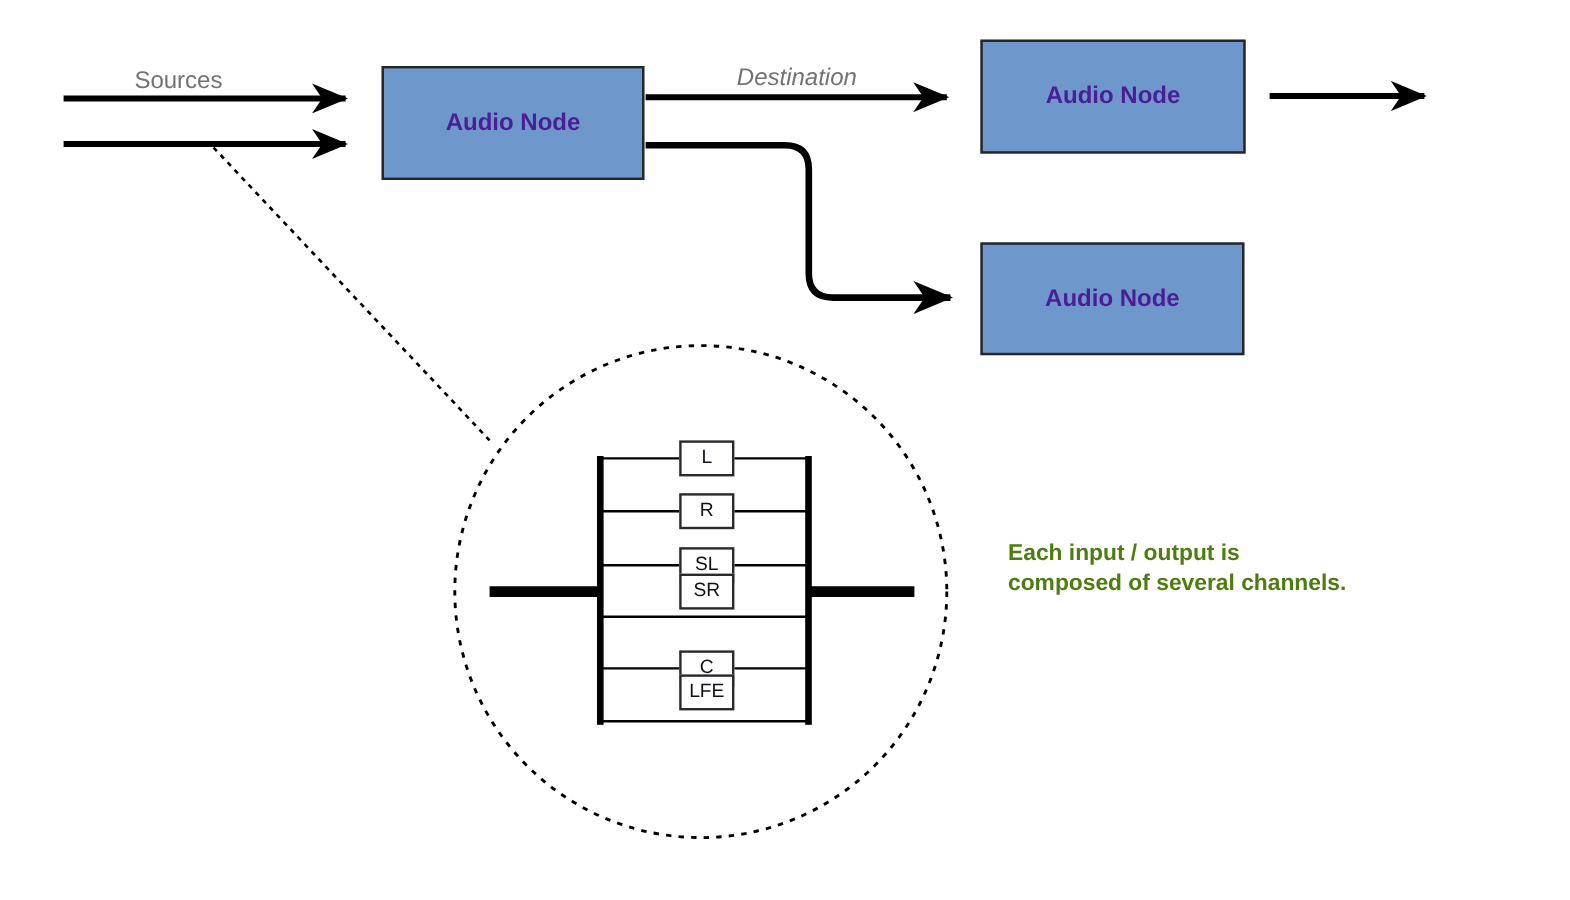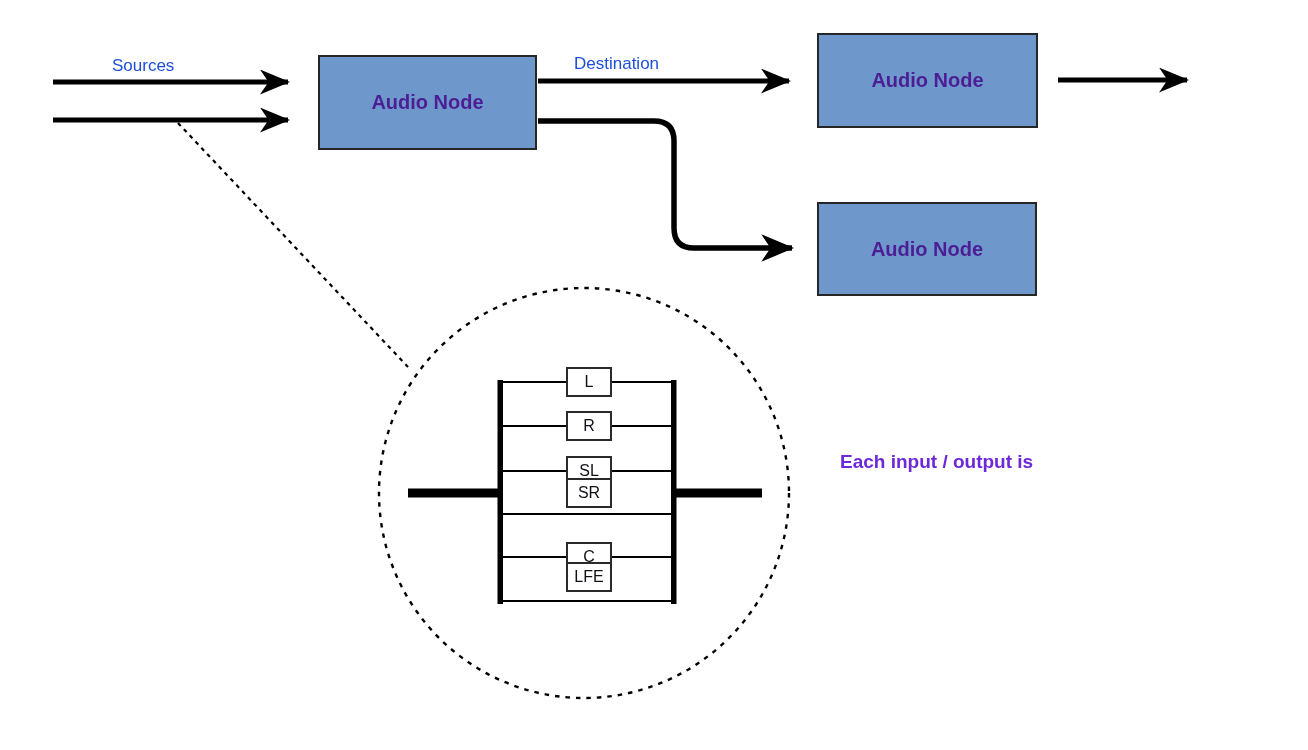--- a/index.html
+++ b/index.html
@@ -18,32 +18,32 @@
 
   
   .node{position:absolute;display:flex;align-items:center;justify-content:center;
         background:var(--node-fill,#6e98cb);border:2px solid var(--node-border,#262626);
         font-weight:bold;font-size:20px;color:#4c1d95;box-sizing:border-box;}
   .node1{left:318px;top:55px;width:219px;height:95px;}
   .node2{left:817px;top:33px;width:221px;height:95px;}
   .node3{left:817px;top:202px;width:220px;height:94px;}
 
   
-  .arrowlabel{position:absolute;font-size:17px;color:#1d4ed8;white-space:nowrap;}
+  .arrowlabel{position:absolute;font-size:20px;color:#737373;white-space:nowrap;}
   .sources{left:112px;top:56px;}
-  .destination{left:574px;top:54px;}
+  .destination{left:614px;top:54px;font-style:italic;}
 
   
   .chip{position:absolute;left:566px;width:46px;height:30px;box-sizing:border-box;
         display:flex;align-items:center;justify-content:center;background:#fff;
         border:2px solid #2a2a2a;font-size:16px;color:#101018;}
 
   
   .note{position:absolute;left:840px;top:449px;font-size:19px;font-weight:bold;
-        color:#6d28d9;line-height:25px;white-space:nowrap;}
+        color:#4d7c0f;line-height:25px;white-space:nowrap;}
 </style>
 </head>
 <body>
 
 <div class="canvas">
 
   <svg class="layer" width="1308" height="750" viewBox="0 0 1308 750">
     <defs>
       <marker id="arrow" viewBox="0 0 6 5" refX="5.6" refY="2.5" markerWidth="6" markerHeight="5" orient="auto">
         <path d="M0,0 L6,2.5 L0,5 L1.7,2.5 Z" fill="#000"></path>
@@ -86,15 +86,16 @@
 
   <div class="chip" style="top:367px">L</div>
   <div class="chip" style="top:411px">R</div>
   <div class="chip" style="top:456px">SL</div>
   <div class="chip" style="top:478px">SR</div>
   <div class="chip" style="top:542px">C</div>
   <div class="chip" style="top:562px">LFE</div>
 
   <div class="note">
     <div>Each input / output is</div>
+    <div>composed of several channels.</div>
   </div>
 
 </div>
 
 </body></html>

